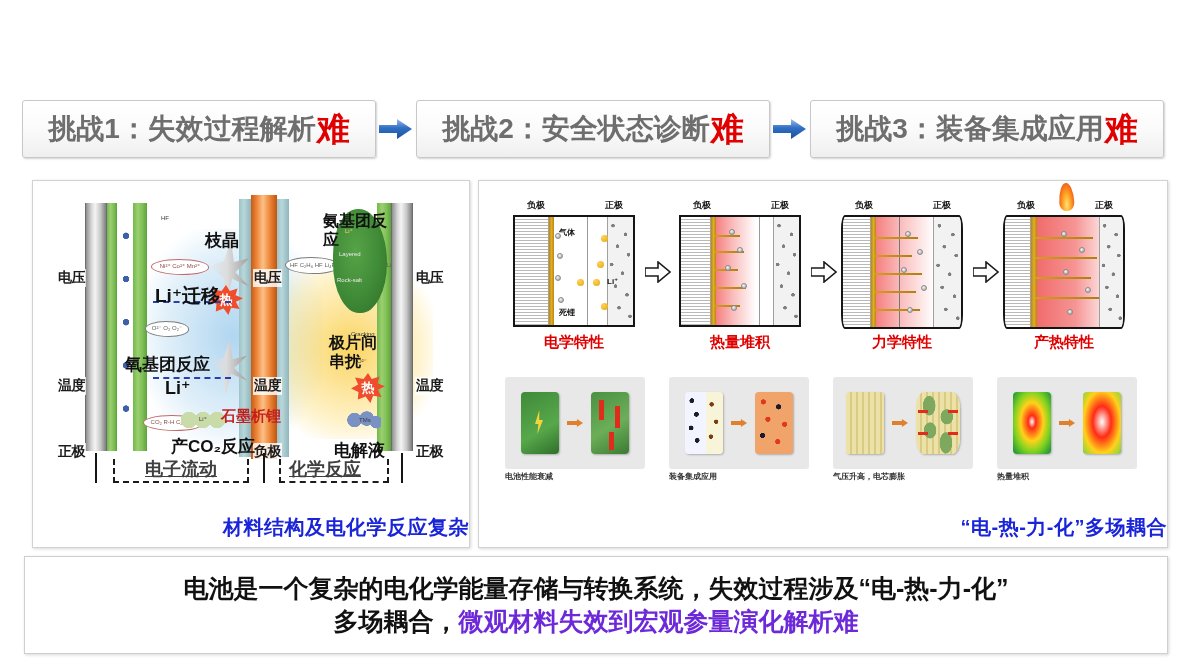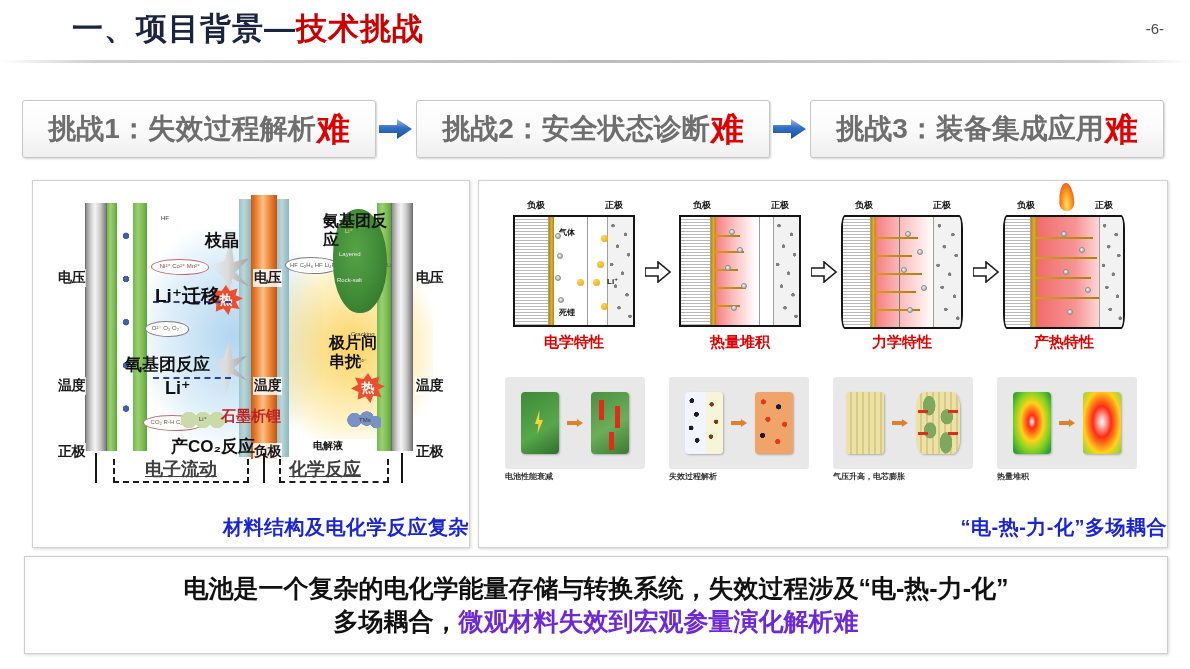--- a/index.html
+++ b/index.html
@@ -239,27 +239,20 @@
     font-size: 25px; font-weight: 700; color: #111; letter-spacing: 0px;
     line-height: 1.34; white-space: nowrap;
   }
   .summary .red { color: #6d28d9; }
 </style>
 </head>
 <body>
 
 <div class="slide">
 
-  <div class="header">
-    <div class="title">
-      <span>一、项目背景—</span><span class="red">技术挑战</span>
-    </div>
-    <div class="page-num">-6-</div>
-    <div class="header-rule"></div>
-  </div>
 
   <div class="challenge-row">
 
     <div class="chal-box" style="width:354px">
       <span class="lead">挑战1：失效过程解析</span>
         <span class="hard">难</span>
     </div>
 
     <div class="chal-arrow">
       <svg width="34" height="22" viewBox="0 0 34 22">
@@ -354,21 +347,21 @@
       <div class="vlabel" style="left:382px; top:262px;">正极</div>
 
       <div class="dlabel" style="left:172px; top:48px; font-size:17px;">枝晶</div>
       <div class="dlabel" style="left:122px; top:102px; font-size:19px;">Li⁺迁移</div>
       <div class="dlabel" style="left:92px;  top:172px; font-size:17px;">氧基团反应</div>
       <div class="dlabel" style="left:132px; top:196px; font-size:18px;">Li⁺</div>
       <div class="dlabel" style="left:138px; top:254px; font-size:17px;">产CO₂反应</div>
       <div class="dlabel" style="left:188px; top:226px; font-size:15px; color:#c21f1f;">石墨析锂</div>
       <div class="dlabel" style="left:290px; top:30px; font-size:16px; width:68px; white-space:normal; line-height:1.2;">氨基团反应</div>
       <div class="dlabel" style="left:296px; top:152px; font-size:16px; width:56px; white-space:normal; line-height:1.2;">极片间串扰</div>
-      <div class="dlabel" style="left:280px; top:258px; font-size:10px;">电解液</div>
+      <div class="dlabel" style="left:301px; top:258px; font-size:17px;">电解液</div>
 
       <div class="thinwire" style="left:62px;  top:272px; width:2px; height:30px;"></div>
       <div class="thinwire" style="left:230px; top:272px; width:2px; height:30px;"></div>
       <div class="thinwire" style="left:368px; top:272px; width:2px; height:30px;"></div>
       <div class="dashbox" style="left:80px; top:278px; width:136px; height:24px; border-top:none;"></div>
       <div class="dashbox" style="left:246px; top:278px; width:110px; height:24px; border-top:none;"></div>
 
       <div class="redlbl" style="left:112px; top:276px;">电子流动</div>
       <div class="redlbl" style="left:256px; top:276px;">化学反应</div>
     </div>
@@ -508,21 +501,21 @@
         <div class="tarrow"></div>
         <div class="tcard" style="background:#f1a46a;">
           <div style="position:absolute; inset:0; background:
             radial-gradient(circle at 22% 16%, #e03a1b 0 2.4px, transparent 2.8px),
             radial-gradient(circle at 62% 24%, #1b1b2e 0 2.4px, transparent 2.8px),
             radial-gradient(circle at 34% 44%, #e03a1b 0 2.4px, transparent 2.8px),
             radial-gradient(circle at 78% 52%, #e03a1b 0 2.4px, transparent 2.8px),
             radial-gradient(circle at 20% 70%, #1b1b2e 0 2.4px, transparent 2.8px),
             radial-gradient(circle at 60% 80%, #e03a1b 0 2.4px, transparent 2.8px);"></div>
         </div>
-        <div class="thumb-cap" style="bottom:-13px;">失效过程解析</div>
+        <div class="thumb-cap" style="bottom:-13px;">装备集成应用</div>
       </div>
 
       <div class="thumb" style="left:518px; top:196px; width:140px; height:92px;">
         <div class="tcard" style="background:radial-gradient(ellipse at 50% 48%, #ffffff 0%, #ff2b16 14%, #ffd21a 42%, #7ed321 66%, #0f8a3c 100%);"></div>
         <div class="tarrow"></div>
         <div class="tcard" style="background:radial-gradient(ellipse at 50% 48%, #ffffff 0%, #ff2b16 34%, #ffd21a 68%, #9bd33a 92%, #3a9e3a 100%);"></div>
         <div class="thumb-cap" style="bottom:-13px;">热量堆积</div>
       </div>
 
       <div class="thumb" style="left:354px; top:196px; width:140px; height:92px;">

